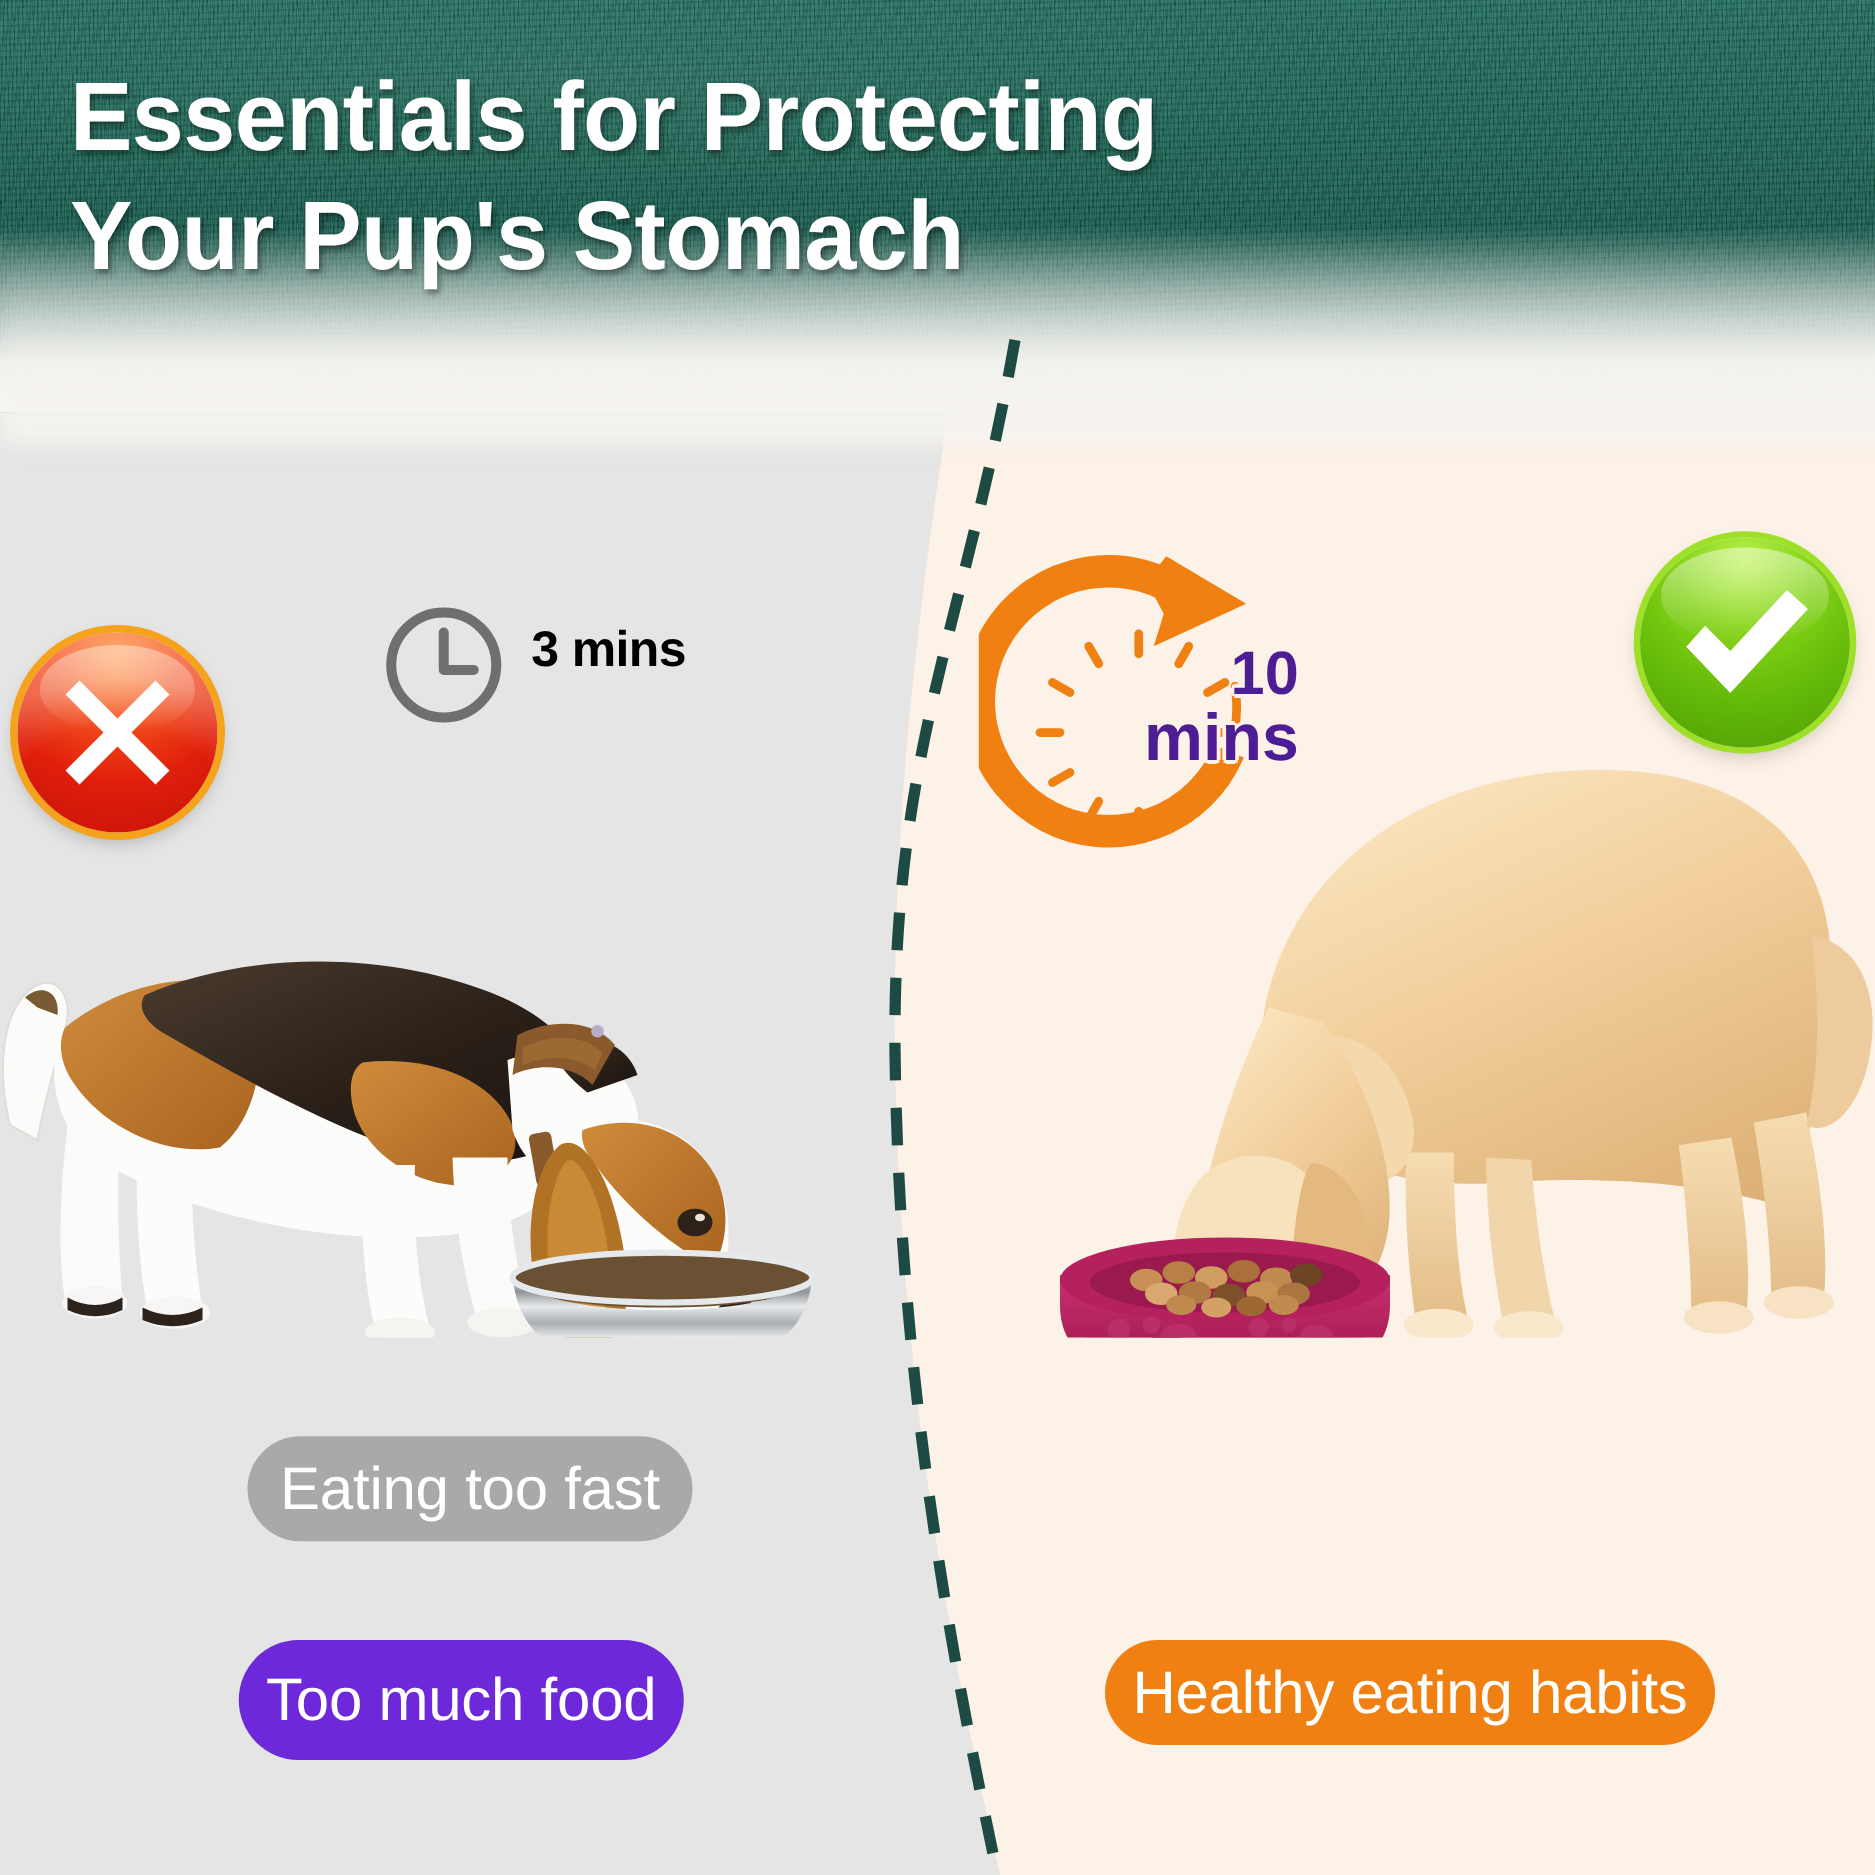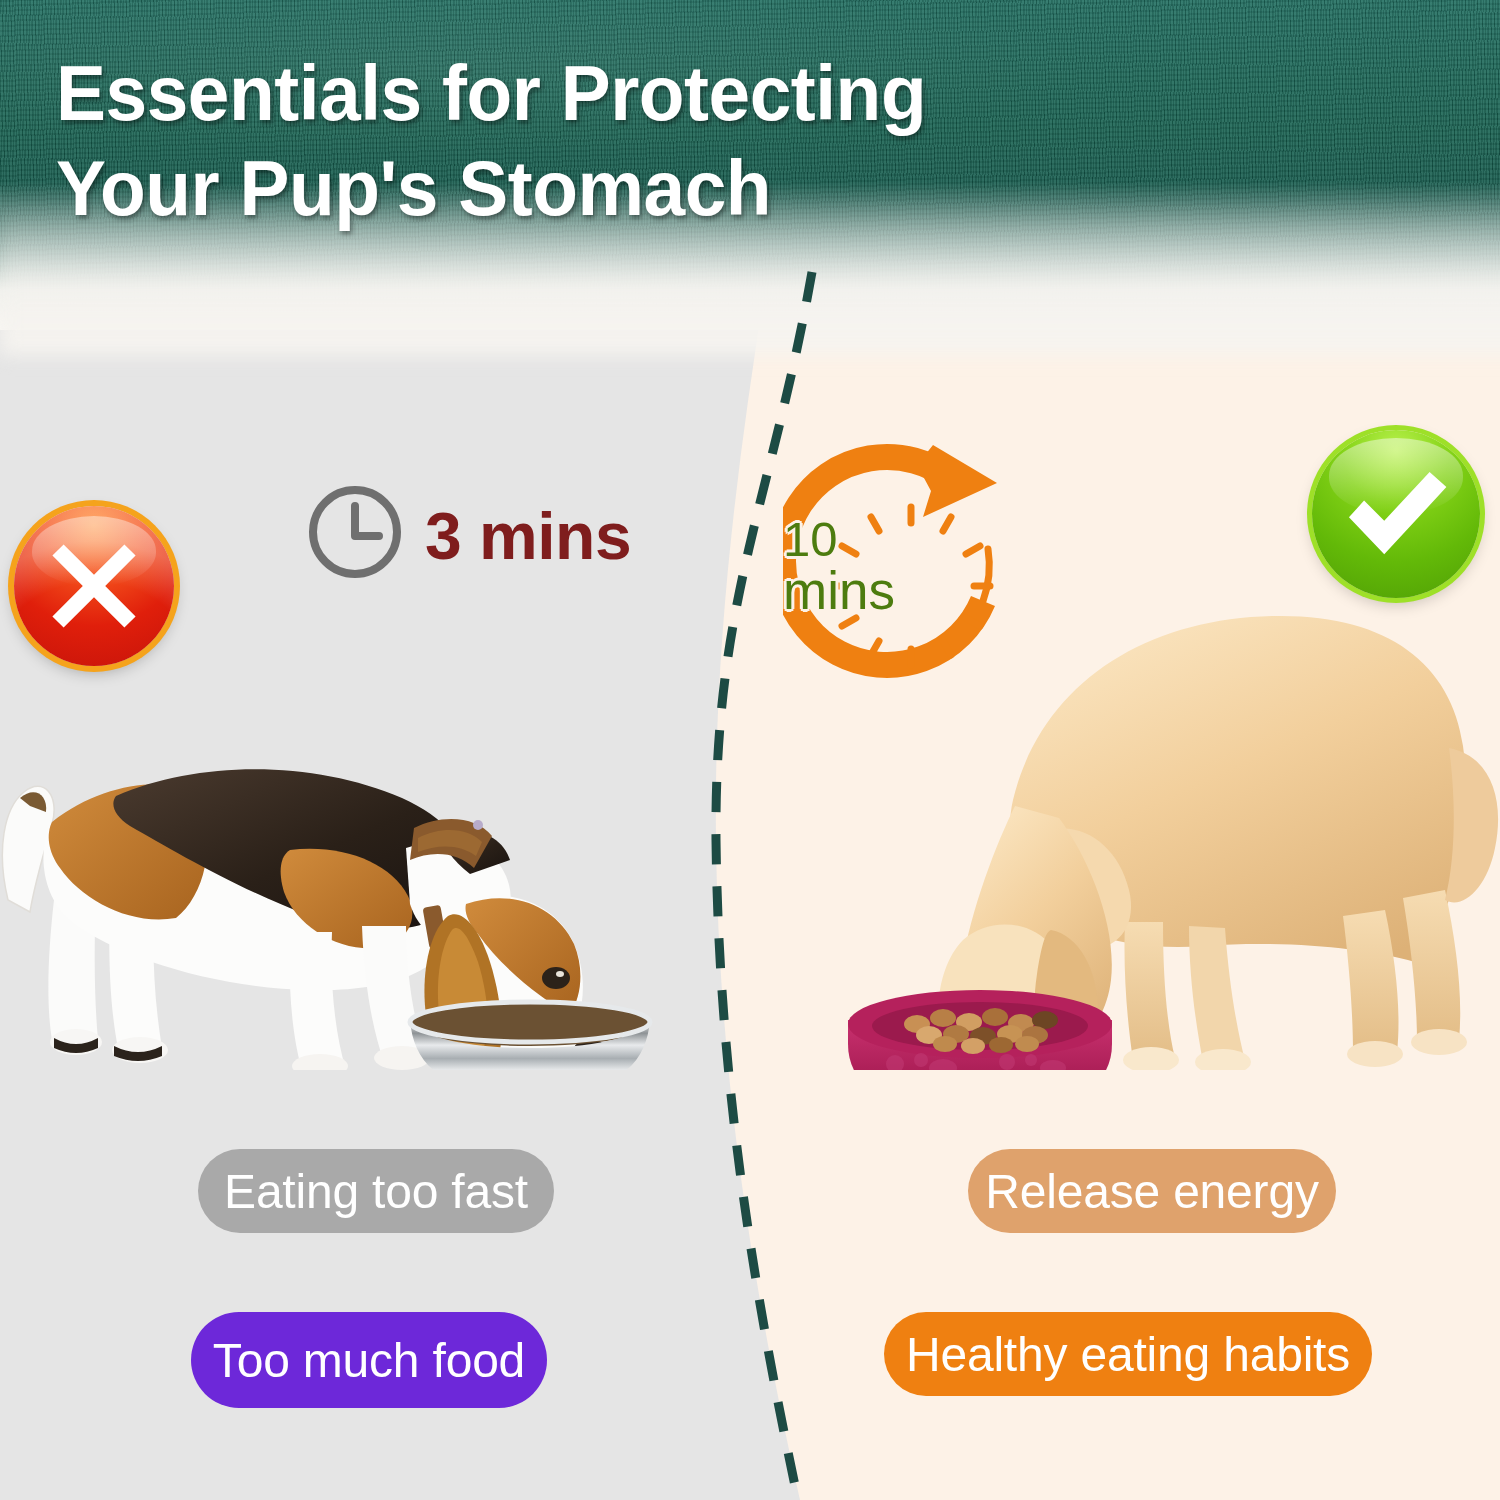--- a/index.html
+++ b/index.html
@@ -90,29 +90,29 @@
     content:"";position:absolute;left:10%;top:5%;width:80%;height:45%;
     border-radius:50% 50% 48% 48%;
     background:linear-gradient(to bottom, rgba(255,255,255,.46), rgba(255,255,255,0));
   }
   .badge svg{position:absolute;left:0;top:0;width:100%;height:100%;}
 
   
   .clock3{position:absolute;left:305px;top:482px;width:100px;height:100px;}
   .mins3{
     position:absolute;left:425px;top:498px;
-    font-size:66px;font-weight:700;color:#7f1d1d;letter-spacing:-0.5px;
+    font-size:40px;font-weight:700;color:#000000;letter-spacing:-0.5px;
   }
 
   
   .timer10{position:absolute;left:783px;top:441px;width:256px;height:258px;}
   .timer10 svg{position:absolute;left:0;top:0;}
   .timer10-label{
-    position:absolute;left:0;top:74px;width:256px;text-align:left;
-    font-size:49px;font-weight:400;color:#4d7c0f;line-height:.98;
+    position:absolute;left:0;top:74px;width:256px;text-align:right;
+    font-size:49px;font-weight:700;color:#4c1d95;line-height:.98;
     text-shadow:
       -2px -2px 0 #fdf2e7, 2px -2px 0 #fdf2e7, -2px 2px 0 #fdf2e7, 2px 2px 0 #fdf2e7,
       0 -3px 0 #fdf2e7, 0 3px 0 #fdf2e7, -3px 0 0 #fdf2e7, 3px 0 0 #fdf2e7;
   }
   .timer10-label .l2{display:block;font-size:53px;margin-top:2px;}
 
   
   .dog{position:absolute;}
   .dog svg{display:block;}
 
@@ -381,20 +381,17 @@
         <line x1="59" y1="105" x2="73" y2="113"></line>
         <line x1="88" y1="76" x2="96" y2="90"></line>
       </g>
     </svg>
     <div class="timer10-label">
       <span>10</span>
       <span class="l2">mins</span>
     </div>
   </div>
 
-  <div class="pill pill-release">
-    <span>Release energy</span>
-  </div>
   <div class="pill pill-healthy">
     <span>Healthy eating habits</span>
   </div>
 
 </div>
 
 </body></html>

